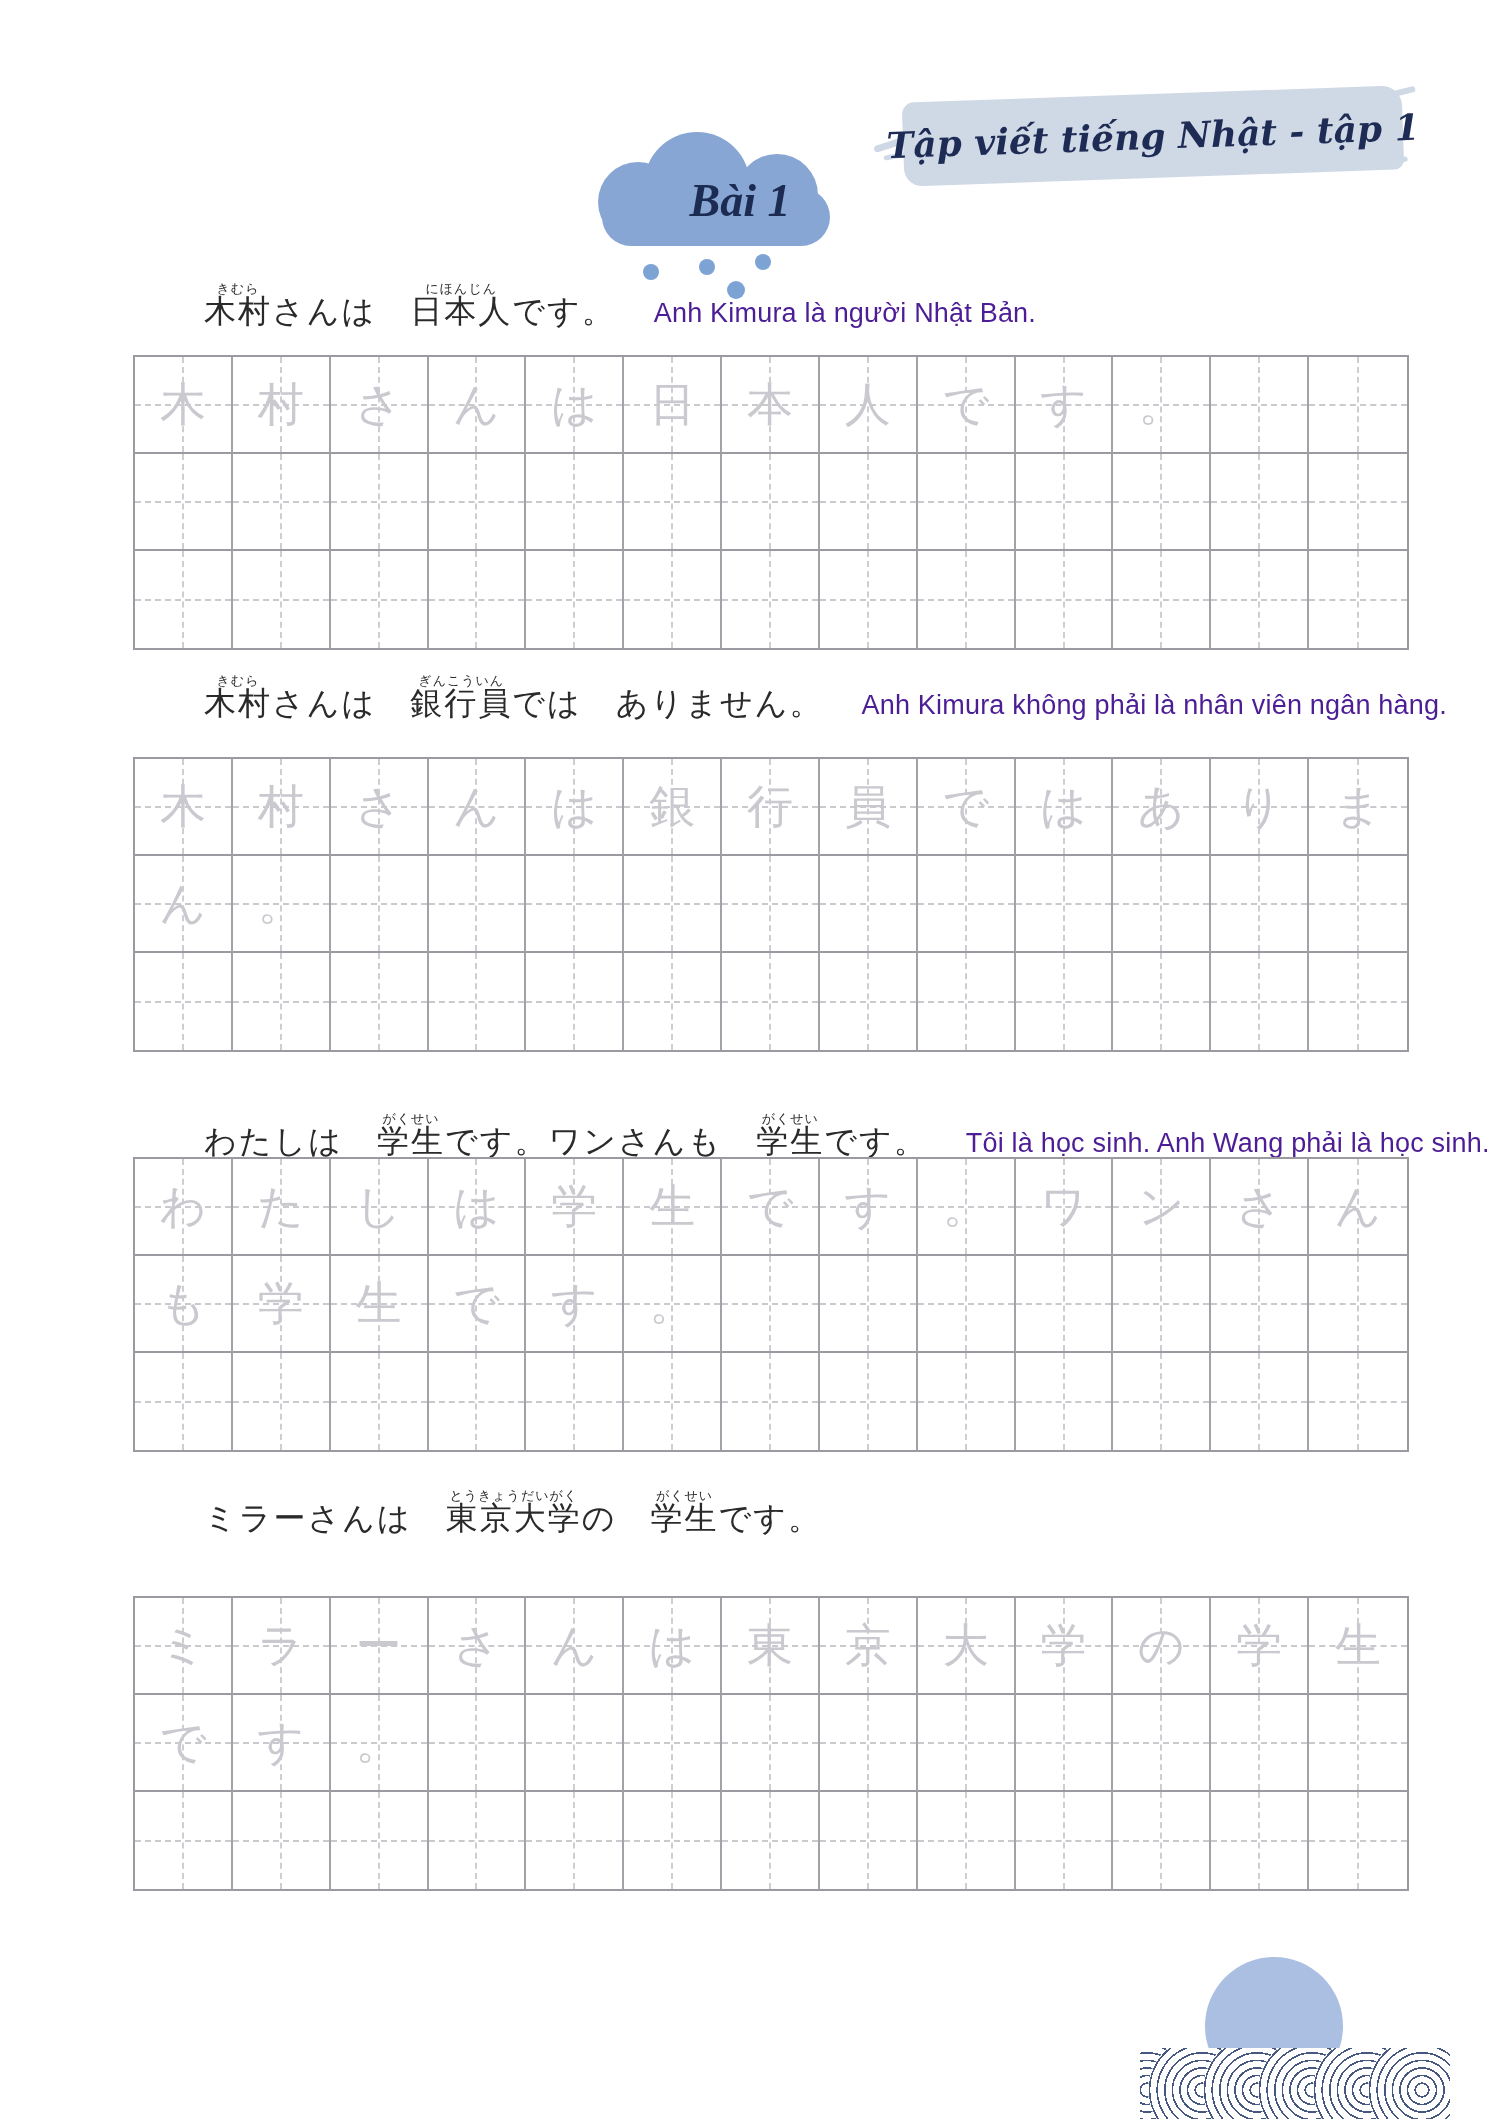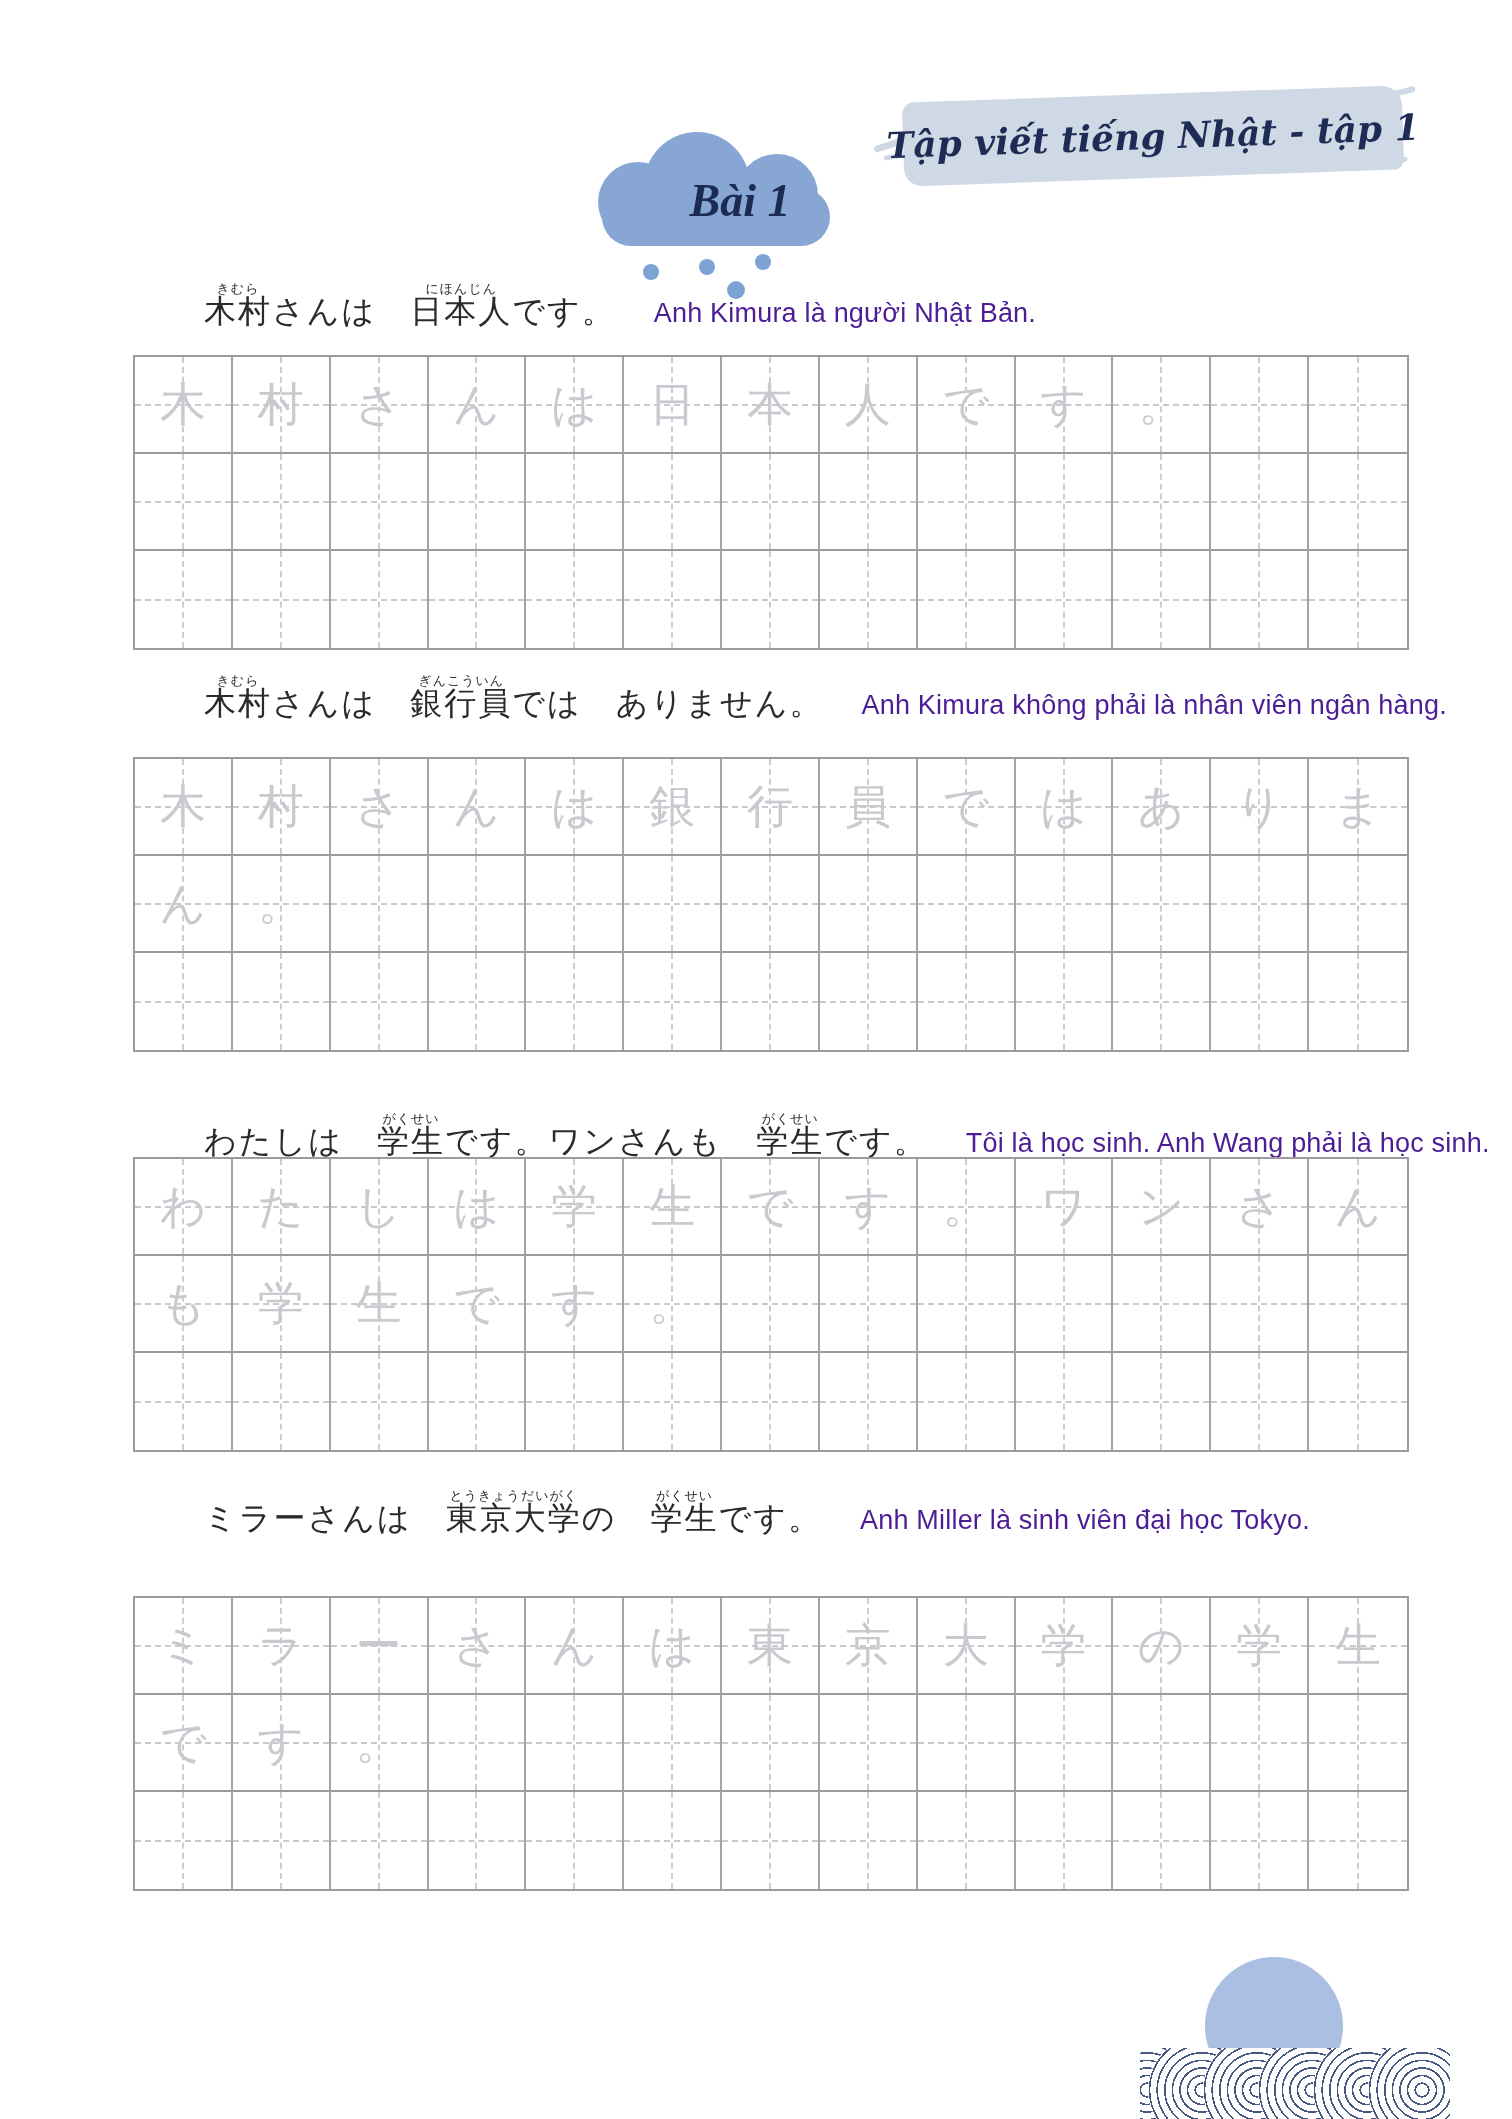--- a/index.html
+++ b/index.html
@@ -468,21 +468,20 @@
       <div class="cell">
         <span class="trace"></span>
       </div>
       <div class="cell">
         <span class="trace"></span>
       </div>
     </div>
 
   <div class="sentence sent-4">
     <span class="jp">ミラーさんは　<ruby>東京大学<rt>とうきょうだいがく</rt></ruby>の　<ruby>学生<rt>がくせい</rt></ruby>です。</span>
-    <span class="viet">Anh Miller là sinh viên đại học Tokyo.</span>
   </div>
   <div class="grid grid-4">
       <div class="cell">
         <span class="trace">ミ</span>
       </div>
       <div class="cell">
         <span class="trace">ラ</span>
       </div>
       <div class="cell">
         <span class="trace">ー</span>

